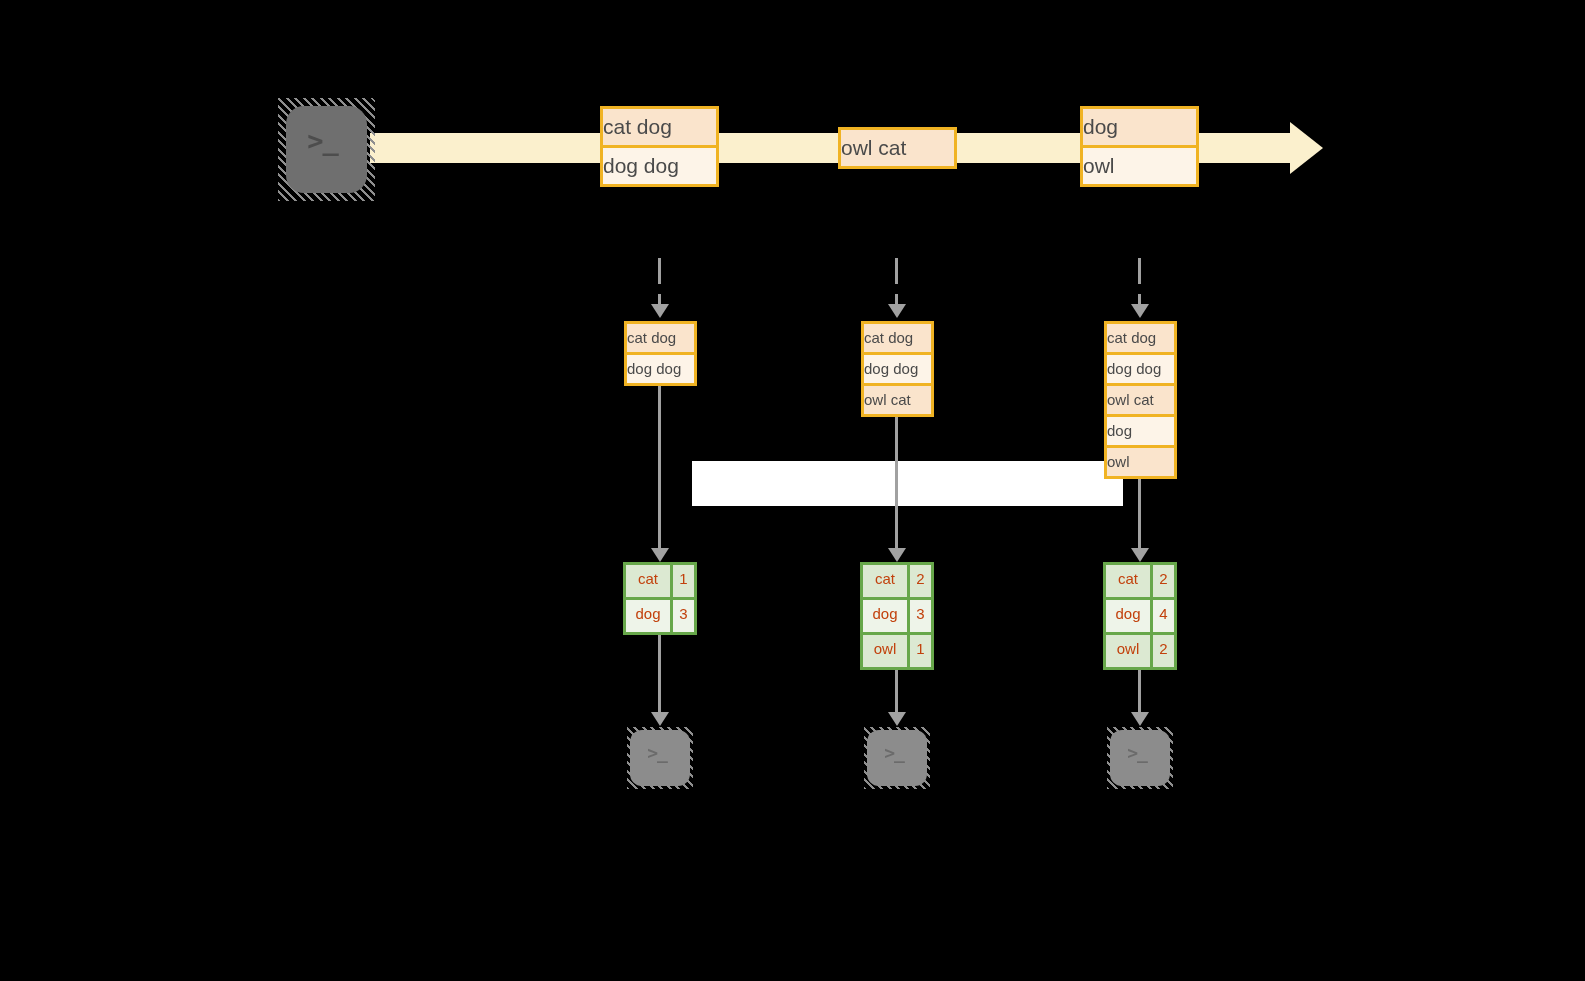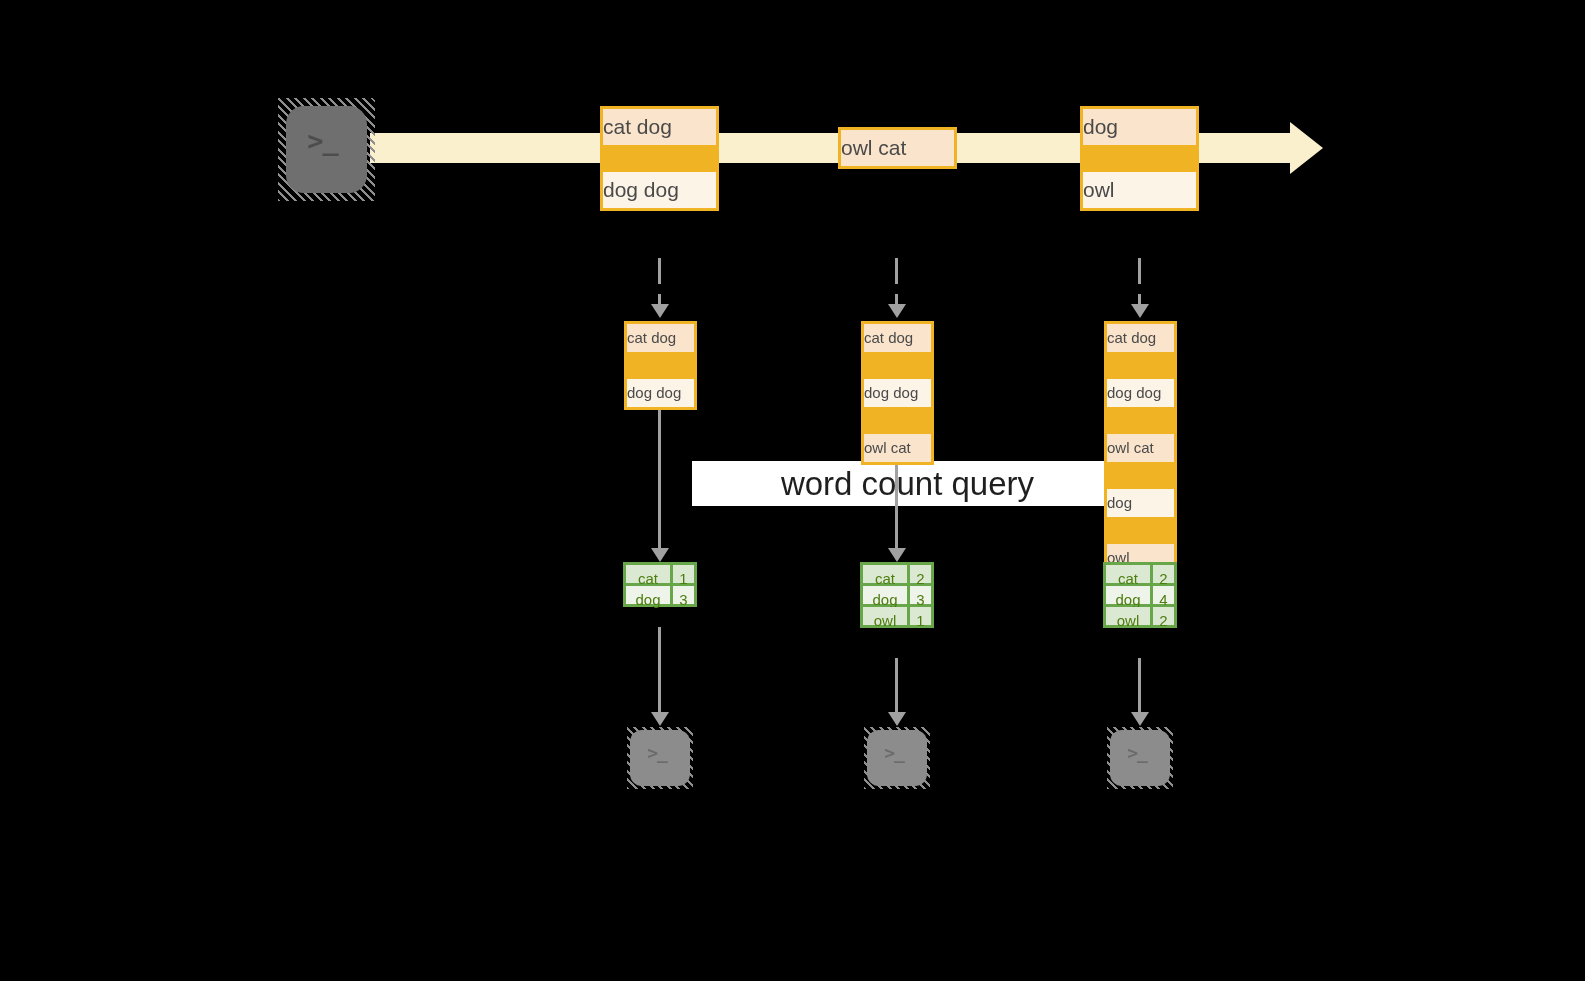--- a/index.html
+++ b/index.html
@@ -18,28 +18,28 @@
   .term-src{left:278px;top:98px;width:97px;height:103px;}
   .term-sink{width:66px;height:62px;top:727px;}
   .term-sink .term-icon{left:3px;top:3px;width:60px;height:56px;border-radius:12px;background:#8C8C8C;}
   .glyph{font-family:"DejaVu Sans Mono", monospace;font-weight:bold;color:#4d4d4d;}
   .term-src .glyph{font-size:27px;transform:translate(-4px,-9px);letter-spacing:-1px;}
   .term-sink .glyph{font-size:18px;color:#6b6b6b;transform:translate(-3px,-6px);letter-spacing:-1px;}
   
   .obox{position:absolute;border:3px solid #F0B323;background:#F0B323;}
   .obox .row{background:#FDF4E8;text-align:left;color:#4a4a4a;}
   .obox .row:nth-child(odd){background:#FAE4CC;}
-  .obox .row + .row{border-top:3px solid #F0B323;margin-top:24px;}
+  .obox .row + .row{border-top:3px solid #F0B323;}
   .event-box{width:113px;}
   .event-box .row{height:36px;line-height:36px;font-size:21px;}
   .state-box{width:67px;}
   .state-box .row{height:28px;line-height:28px;font-size:15px;}
   
   .wc-table{position:absolute;border:3px solid #67A74A;background:#67A74A;width:68px;}
-  .wc-row{display:flex;height:18px;line-height:28px;font-size:15px;color:#4d7c0f;}
+  .wc-row{display:flex;height:32px;line-height:28px;font-size:15px;color:#c2410c;}
   .wc-row + .wc-row{border-top:3px solid #67A74A;}
   .wc-word{width:44px;text-align:center;background:#DCE9D2;}
   .wc-count{width:21px;text-align:center;background:#DCE9D2;border-left:3px solid #67A74A;}
   .wc-row:nth-child(even) .wc-word,.wc-row:nth-child(even) .wc-count{background:#EEF4E9;}
   
   .vline{position:absolute;width:3px;background:#A1A1A1;}
   .vline.dashed{background:repeating-linear-gradient(to bottom,#A1A1A1 0 26px,transparent 26px 36px);}
   .vhead{position:absolute;width:0;height:0;border-left:9px solid transparent;border-right:9px solid transparent;border-top:14px solid #A1A1A1;}
   
   .label-bg{position:absolute;left:692px;top:461px;width:431px;height:45px;background:#FFFFFF;}
@@ -88,21 +88,20 @@
   <div class="vline" style="left:1138px;top:479px;height:69px;"></div>
   <div class="vhead" style="left:1131px;top:548px;"></div>
 
   <div class="vline" style="left:658px;top:627px;height:85px;"></div>
   <div class="vhead" style="left:651px;top:712px;"></div>
   <div class="vline" style="left:895px;top:658px;height:54px;"></div>
   <div class="vhead" style="left:888px;top:712px;"></div>
   <div class="vline" style="left:1138px;top:658px;height:54px;"></div>
   <div class="vhead" style="left:1131px;top:712px;"></div>
 
-  <div class="label-text">word count query</div>
 
   <div class="obox state-box" style="left:624px;top:321px;">
     <div class="row">cat dog</div>
     <div class="row">dog dog</div>
   </div>
   <div class="obox state-box" style="left:861px;top:321px;">
     <div class="row">cat dog</div>
     <div class="row">dog dog</div>
     <div class="row">owl cat</div>
   </div>

